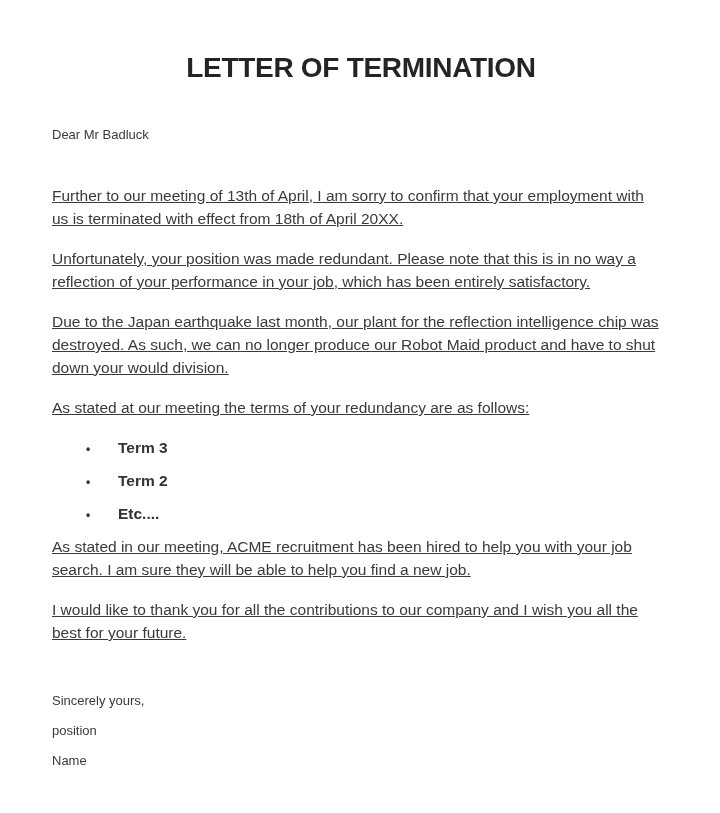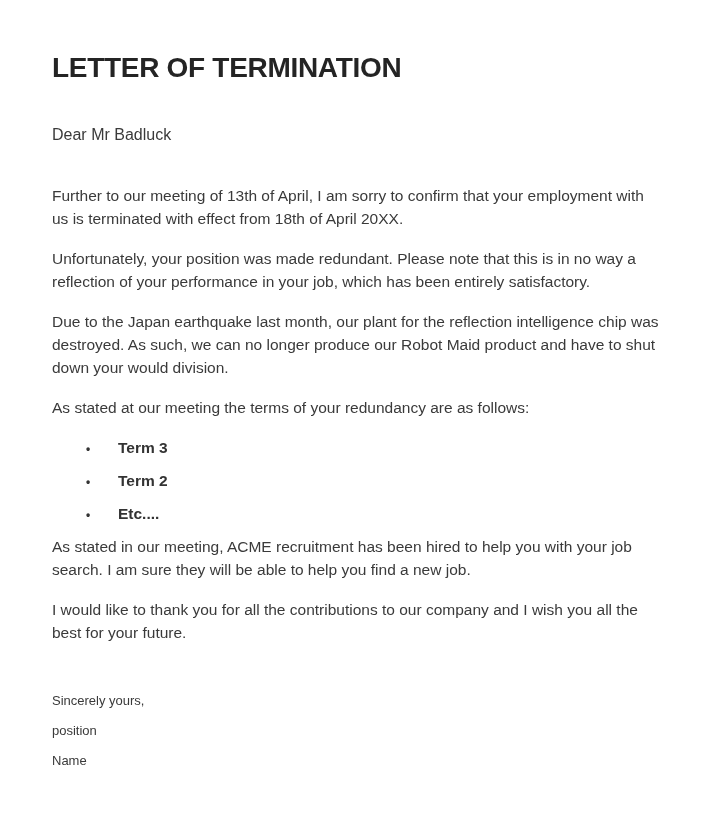--- a/index.html
+++ b/index.html
@@ -19,31 +19,33 @@
     width: 720px;
     height: 813px;
     padding: 53px 50px 0 52px;
     background: #ffffff;
   }
   .title {
     font-size: 28px;
     line-height: 30px;
     font-weight: 700;
     color: #242424;
+    text-align: center;
     letter-spacing: -0.3px;
     margin: 0 0 40px 0;
   }
   .salutation {
-    font-size: 16px;
+    font-size: 13px;
     line-height: 23px;
     margin: 0 0 38px 0;
     white-space: nowrap;
   }
   .para {
     margin: 0 0 17px 0;
+    text-decoration: underline;
   }
   .line {
     font-size: 15.5px;
     line-height: 23px;
     white-space: nowrap;
   }
   .bullets {
     margin: 8px 0 8px 0;
   }
   .bullet {

